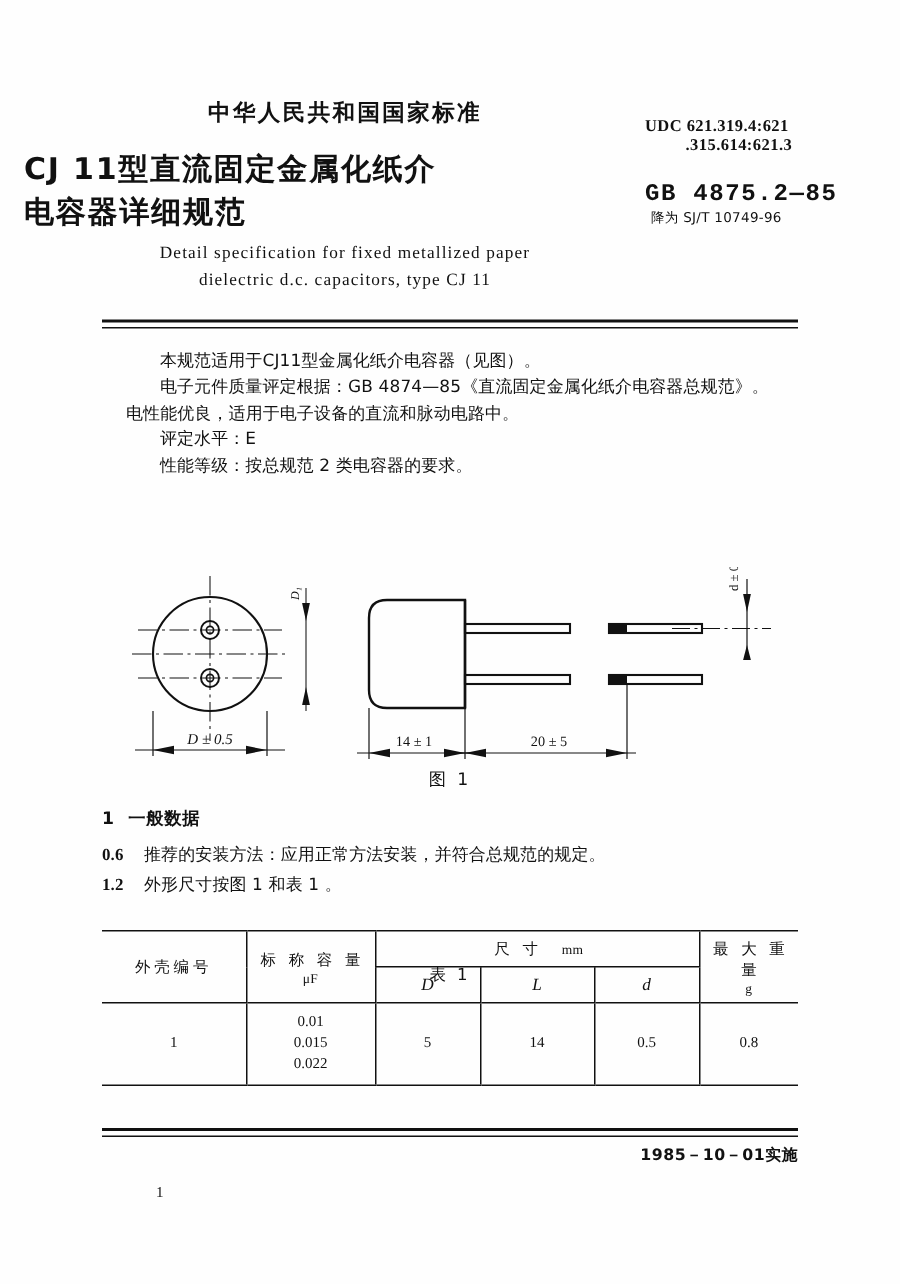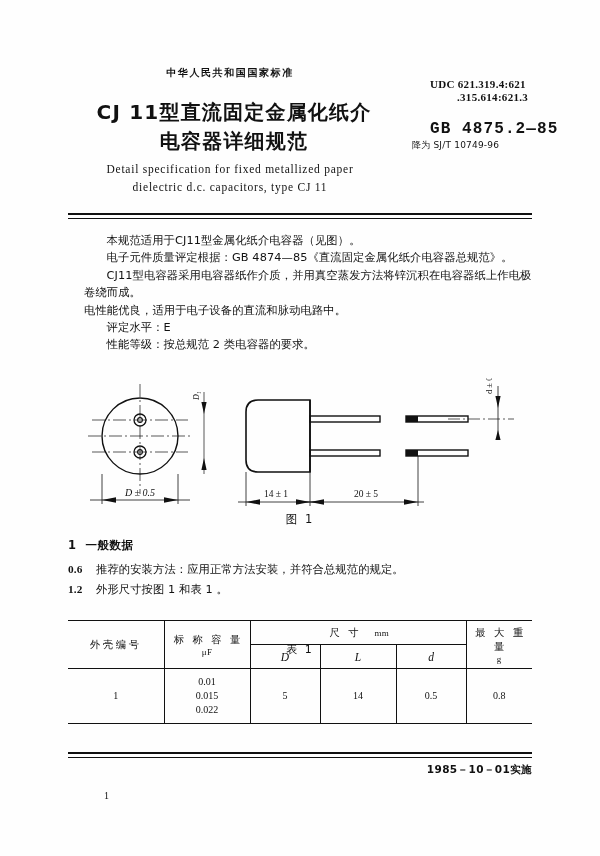--- a/index.html
+++ b/index.html
@@ -26,30 +26,30 @@
   
   .header {
     position: absolute;
     left: 0; top: 0; width: 600px;
   }
   .nat-std {
     position: absolute;
     left: 0; top: 66px;
     width: 460px;
     text-align: center;
-    font-size: 10px;
+    font-size: 15px;
     font-weight: bold;
     letter-spacing: 1.6px;
     font-family: "DejaVu Sans", sans-serif;
   }
   .title-cn {
     position: absolute;
-    left: 4px; top: 98px;
+    left: 16px; top: 98px;
     width: 460px;
-    text-align: center;
+    text-align: left;
     font-size: 20px;
     font-weight: bold;
     letter-spacing: 1.2px;
     line-height: 29px;
     font-family: "DejaVu Sans", sans-serif;
   }
   .title-en {
     position: absolute;
     left: 0; top: 160px;
     width: 460px;
@@ -75,21 +75,21 @@
   .gb-no {
     position: absolute;
     left: 430px; top: 120px;
     font-size: 16px;
     font-weight: bold;
     letter-spacing: 1.1px;
     font-family: Liberation Mono, monospace;
   }
   .gb-sub {
     position: absolute;
-    left: 412px; top: 139px;
+    left: 434px; top: 139px;
     font-size: 9px;
     letter-spacing: 0.2px;
     font-family: "DejaVu Sans", sans-serif;
     white-space: nowrap;
   }
 
   .rule-top {
     position: absolute;
     left: 68px; top: 213px;
     width: 464px;
@@ -283,21 +283,20 @@
     <div class="gb-no">GB 4875.2—85</div>
     <div class="gb-sub">降为 SJ/T 10749-96</div>
   </div>
 
   <div class="rule-top"></div>
   <div class="rule-top-2"></div>
 
   <div class="body-text">
     <p>本规范适用于CJ11型金属化纸介电容器（见图）。</p>
     <p>电子元件质量评定根据：GB 4874—85《直流固定金属化纸介电容器总规范》。</p>
-    <p>CJ11型电容器采用电容器纸作介质，并用真空蒸发方法将锌沉积在电容器纸上作电极卷绕而成。</p>
     <p class="noindent">电性能优良，适用于电子设备的直流和脉动电路中。</p>
     <p>评定水平：E</p>
     <p>性能等级：按总规范 2 类电容器的要求。</p>
   </div>
 
   <div class="figure">
     <svg width="464" height="152" viewBox="0 0 464 152">
       <g fill="none" stroke="#111" stroke-width="1.4">
 
         <circle cx="72" cy="58" r="38"></circle>

